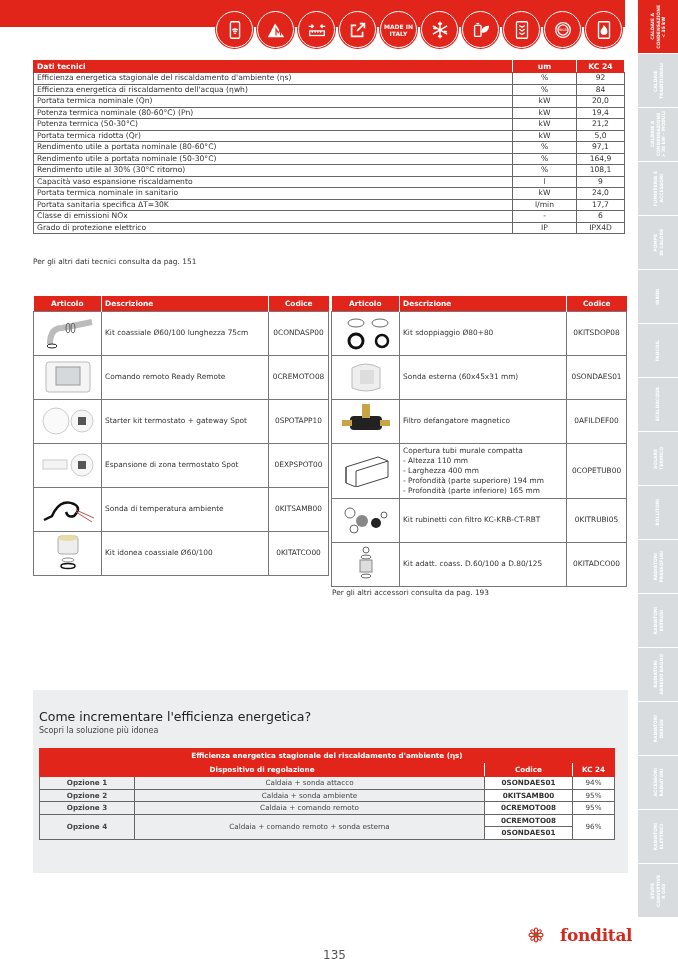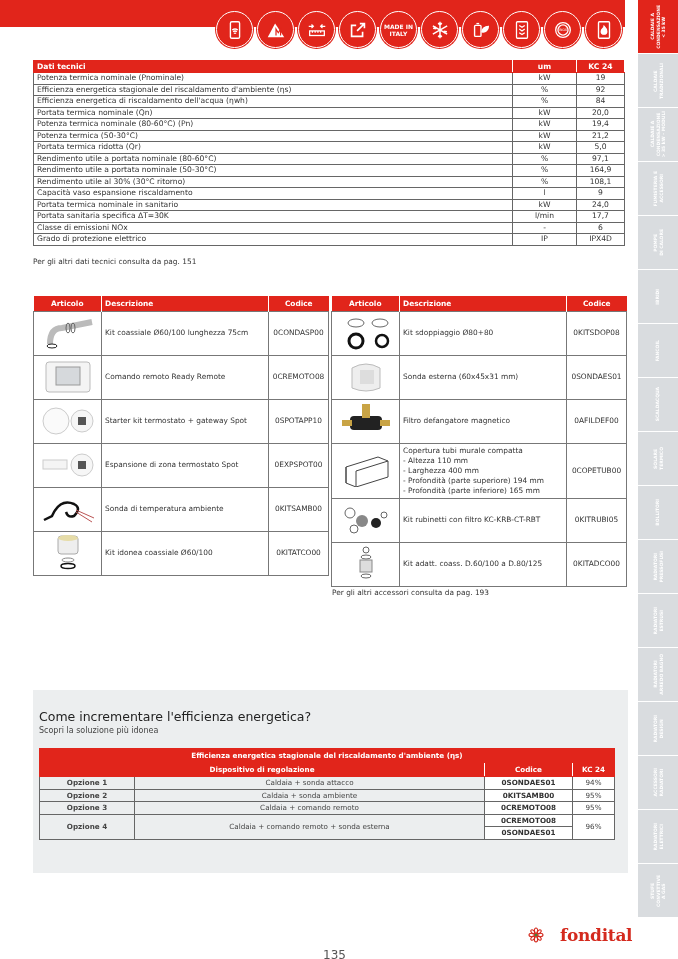--- a/index.html
+++ b/index.html
@@ -194,25 +194,20 @@
 
 <table class="tech">
   <thead>
     <tr>
       <th>Dati tecnici</th>
       <th class="c">um</th>
       <th class="c">KC 24</th>
     </tr>
   </thead>
   <tbody id="tech-body">
-      <tr>
-        <td>Potenza termica nominale (Pnominale)</td>
-        <td class="c">kW</td>
-        <td class="c2">19</td>
-      </tr>
       <tr>
         <td>Efficienza energetica stagionale del riscaldamento d'ambiente (ηs)</td>
         <td class="c">%</td>
         <td class="c2">92</td>
       </tr>
       <tr>
         <td>Efficienza energetica di riscaldamento dell'acqua (ηwh)</td>
         <td class="c">%</td>
         <td class="c2">84</td>
       </tr>

